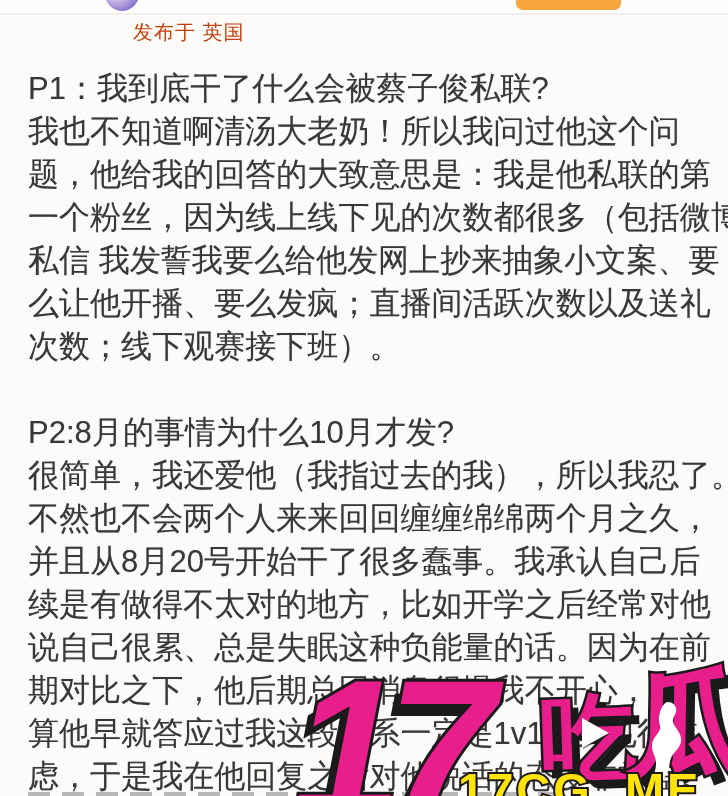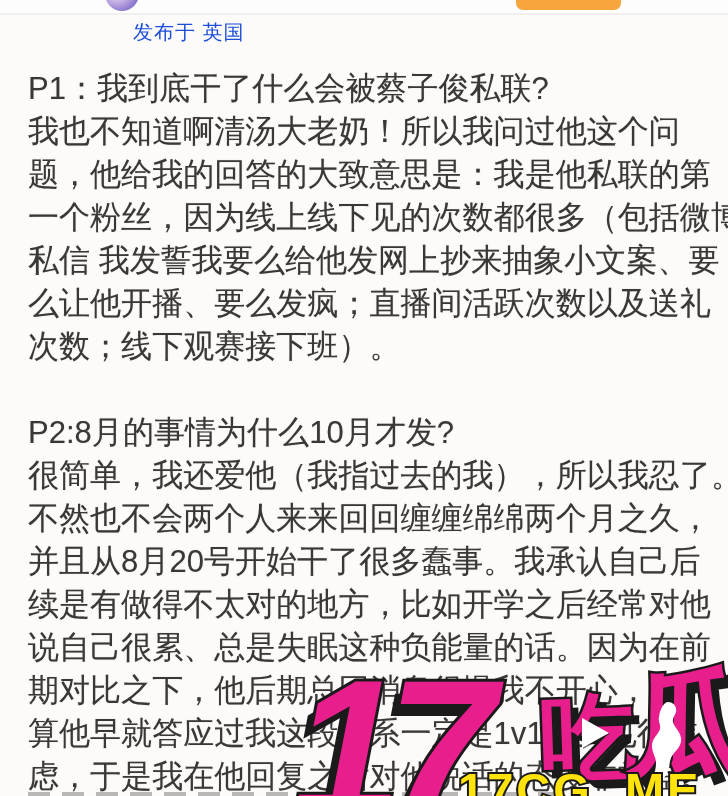--- a/index.html
+++ b/index.html
@@ -9,21 +9,21 @@
   }
   
   .top-strip{position:absolute;left:0;top:0;width:728px;height:13px;background:#fefdfd;}
   .divider{position:absolute;left:0;top:13px;width:728px;height:2px;background:#f1efee;}
   .avatar{
     position:absolute;left:105px;top:-23px;width:34px;height:34px;border-radius:50%;
     background:radial-gradient(circle at 35% 40%,#ead9f6 0%,#c9b4e6 35%,#8f7bd0 70%,#6f5cb8 100%);
     box-shadow:0 0 0 1px rgba(255,255,255,.6);
   }
   .post-meta{
-    position:absolute;left:133px;top:19px;font-size:20px;color:#1d4ed8;letter-spacing:1px;
+    position:absolute;left:133px;top:19px;font-size:20px;color:#c2410c;letter-spacing:1px;
     white-space:nowrap;
   }
   .follow-btn{
     position:absolute;left:516px;top:-9px;width:105px;height:19px;border-radius:7px;
     background:linear-gradient(180deg,#f9bc55 0%,#f6a63d 60%,#f09a2e 100%);
     border:none;
   }
   
   .content{position:absolute;left:28px;top:67px;width:700px;}
   .tline{

